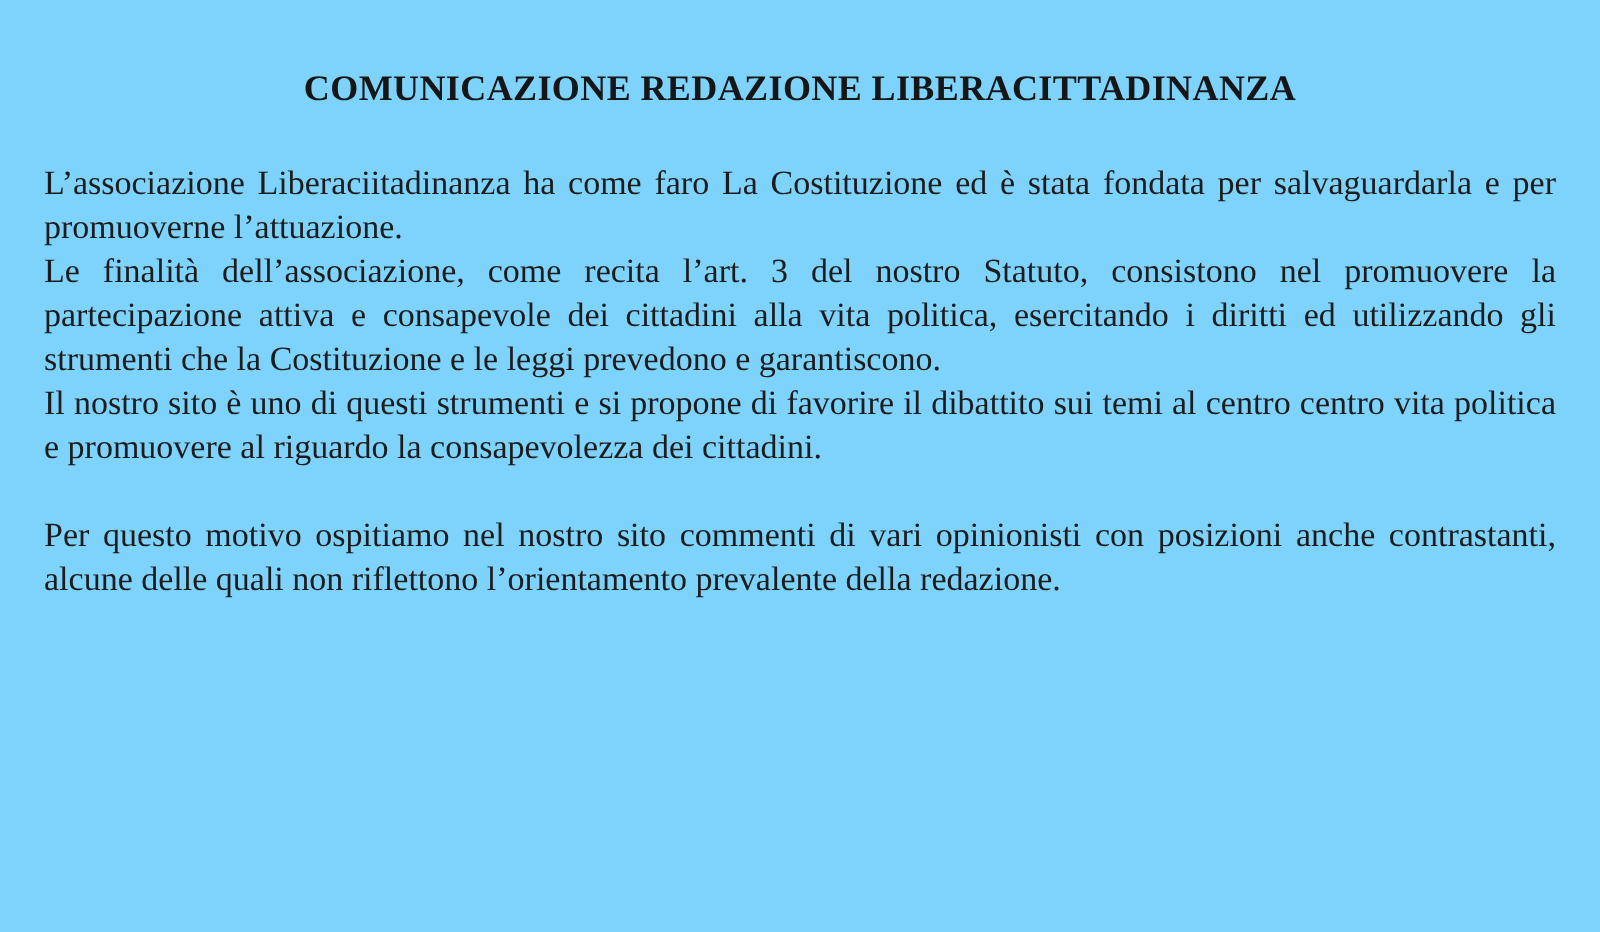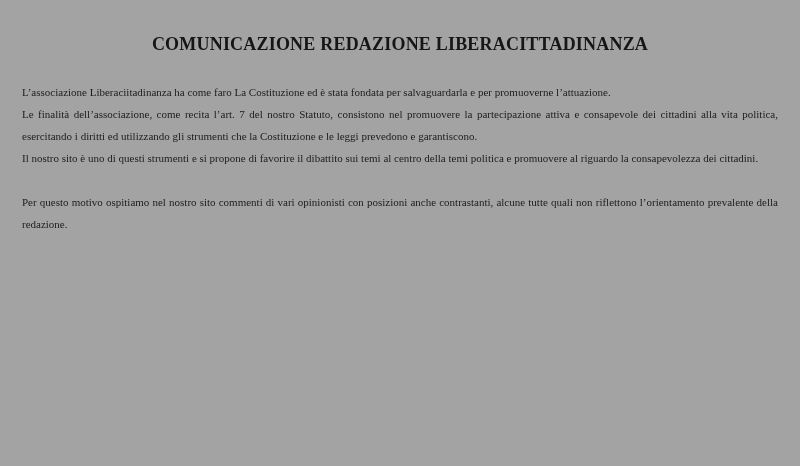--- a/index.html
+++ b/index.html
@@ -3,21 +3,21 @@
 <meta charset="utf-8">
 <style>
   html, body {
     margin: 0;
     padding: 0;
     background: #ffffff;
   }
   .viewport {
     width: 800px;
     height: 466px;
-    background: #a3a3a3;
+    background: #7dd3fc;
     overflow: hidden;
     position: relative;
     font-family: "Liberation Serif", "DejaVu Serif", serif;
     color: #1c1c1c;
   }
   .page {
     box-sizing: border-box;
     width: 100%;
     height: 100%;
     padding: 34px 22px 0 22px;
@@ -25,38 +25,38 @@
   .doc-title {
     margin: 0 0 26px 0;
     text-align: center;
     font-size: 18px;
     font-weight: bold;
     letter-spacing: 0.2px;
     color: #161616;
   }
   .doc-body p {
     margin: 0;
-    font-size: 11px;
+    font-size: 17px;
     line-height: 22px;
     text-align: justify;
     color: #1c1c1c;
   }
   .doc-body p.block-start {
     margin-top: 22px;
   }
 </style>
 </head>
 <body>
 
 <div class="viewport">
   <div class="page">
     <h1 class="doc-title">COMUNICAZIONE REDAZIONE LIBERACITTADINANZA</h1>
 
     <div class="doc-body">
       <p>L’associazione Liberaciitadinanza ha come faro La Costituzione ed è stata fondata per salvaguardarla e per promuoverne l’attuazione.</p>
-      <p>Le finalità dell’associazione, come recita l’art. 7 del nostro Statuto, consistono nel promuovere la partecipazione attiva e consapevole dei cittadini alla vita politica, esercitando i diritti ed utilizzando gli strumenti che la Costituzione e le leggi prevedono e garantiscono.</p>
-      <p>Il nostro sito è uno di questi strumenti e si propone di favorire il dibattito sui temi al centro della  temi politica e promuovere al riguardo la consapevolezza dei cittadini.</p>
+      <p>Le finalità dell’associazione, come recita l’art. 3 del nostro Statuto, consistono nel promuovere la partecipazione attiva e consapevole dei cittadini alla vita politica, esercitando i diritti ed utilizzando gli strumenti che la Costituzione e le leggi prevedono e garantiscono.</p>
+      <p>Il nostro sito è uno di questi strumenti e si propone di favorire il dibattito sui temi al centro centro  vita politica e promuovere al riguardo la consapevolezza dei cittadini.</p>
 
-      <p class="block-start">Per questo motivo ospitiamo nel nostro sito commenti di vari opinionisti con posizioni anche contrastanti, alcune tutte quali  non riflettono l’orientamento prevalente della redazione.</p>
+      <p class="block-start">Per questo motivo ospitiamo nel nostro sito commenti di vari opinionisti con posizioni anche contrastanti, alcune delle quali  non riflettono l’orientamento prevalente della redazione.</p>
 
     </div>
   </div>
 </div>
 
 </body></html>

